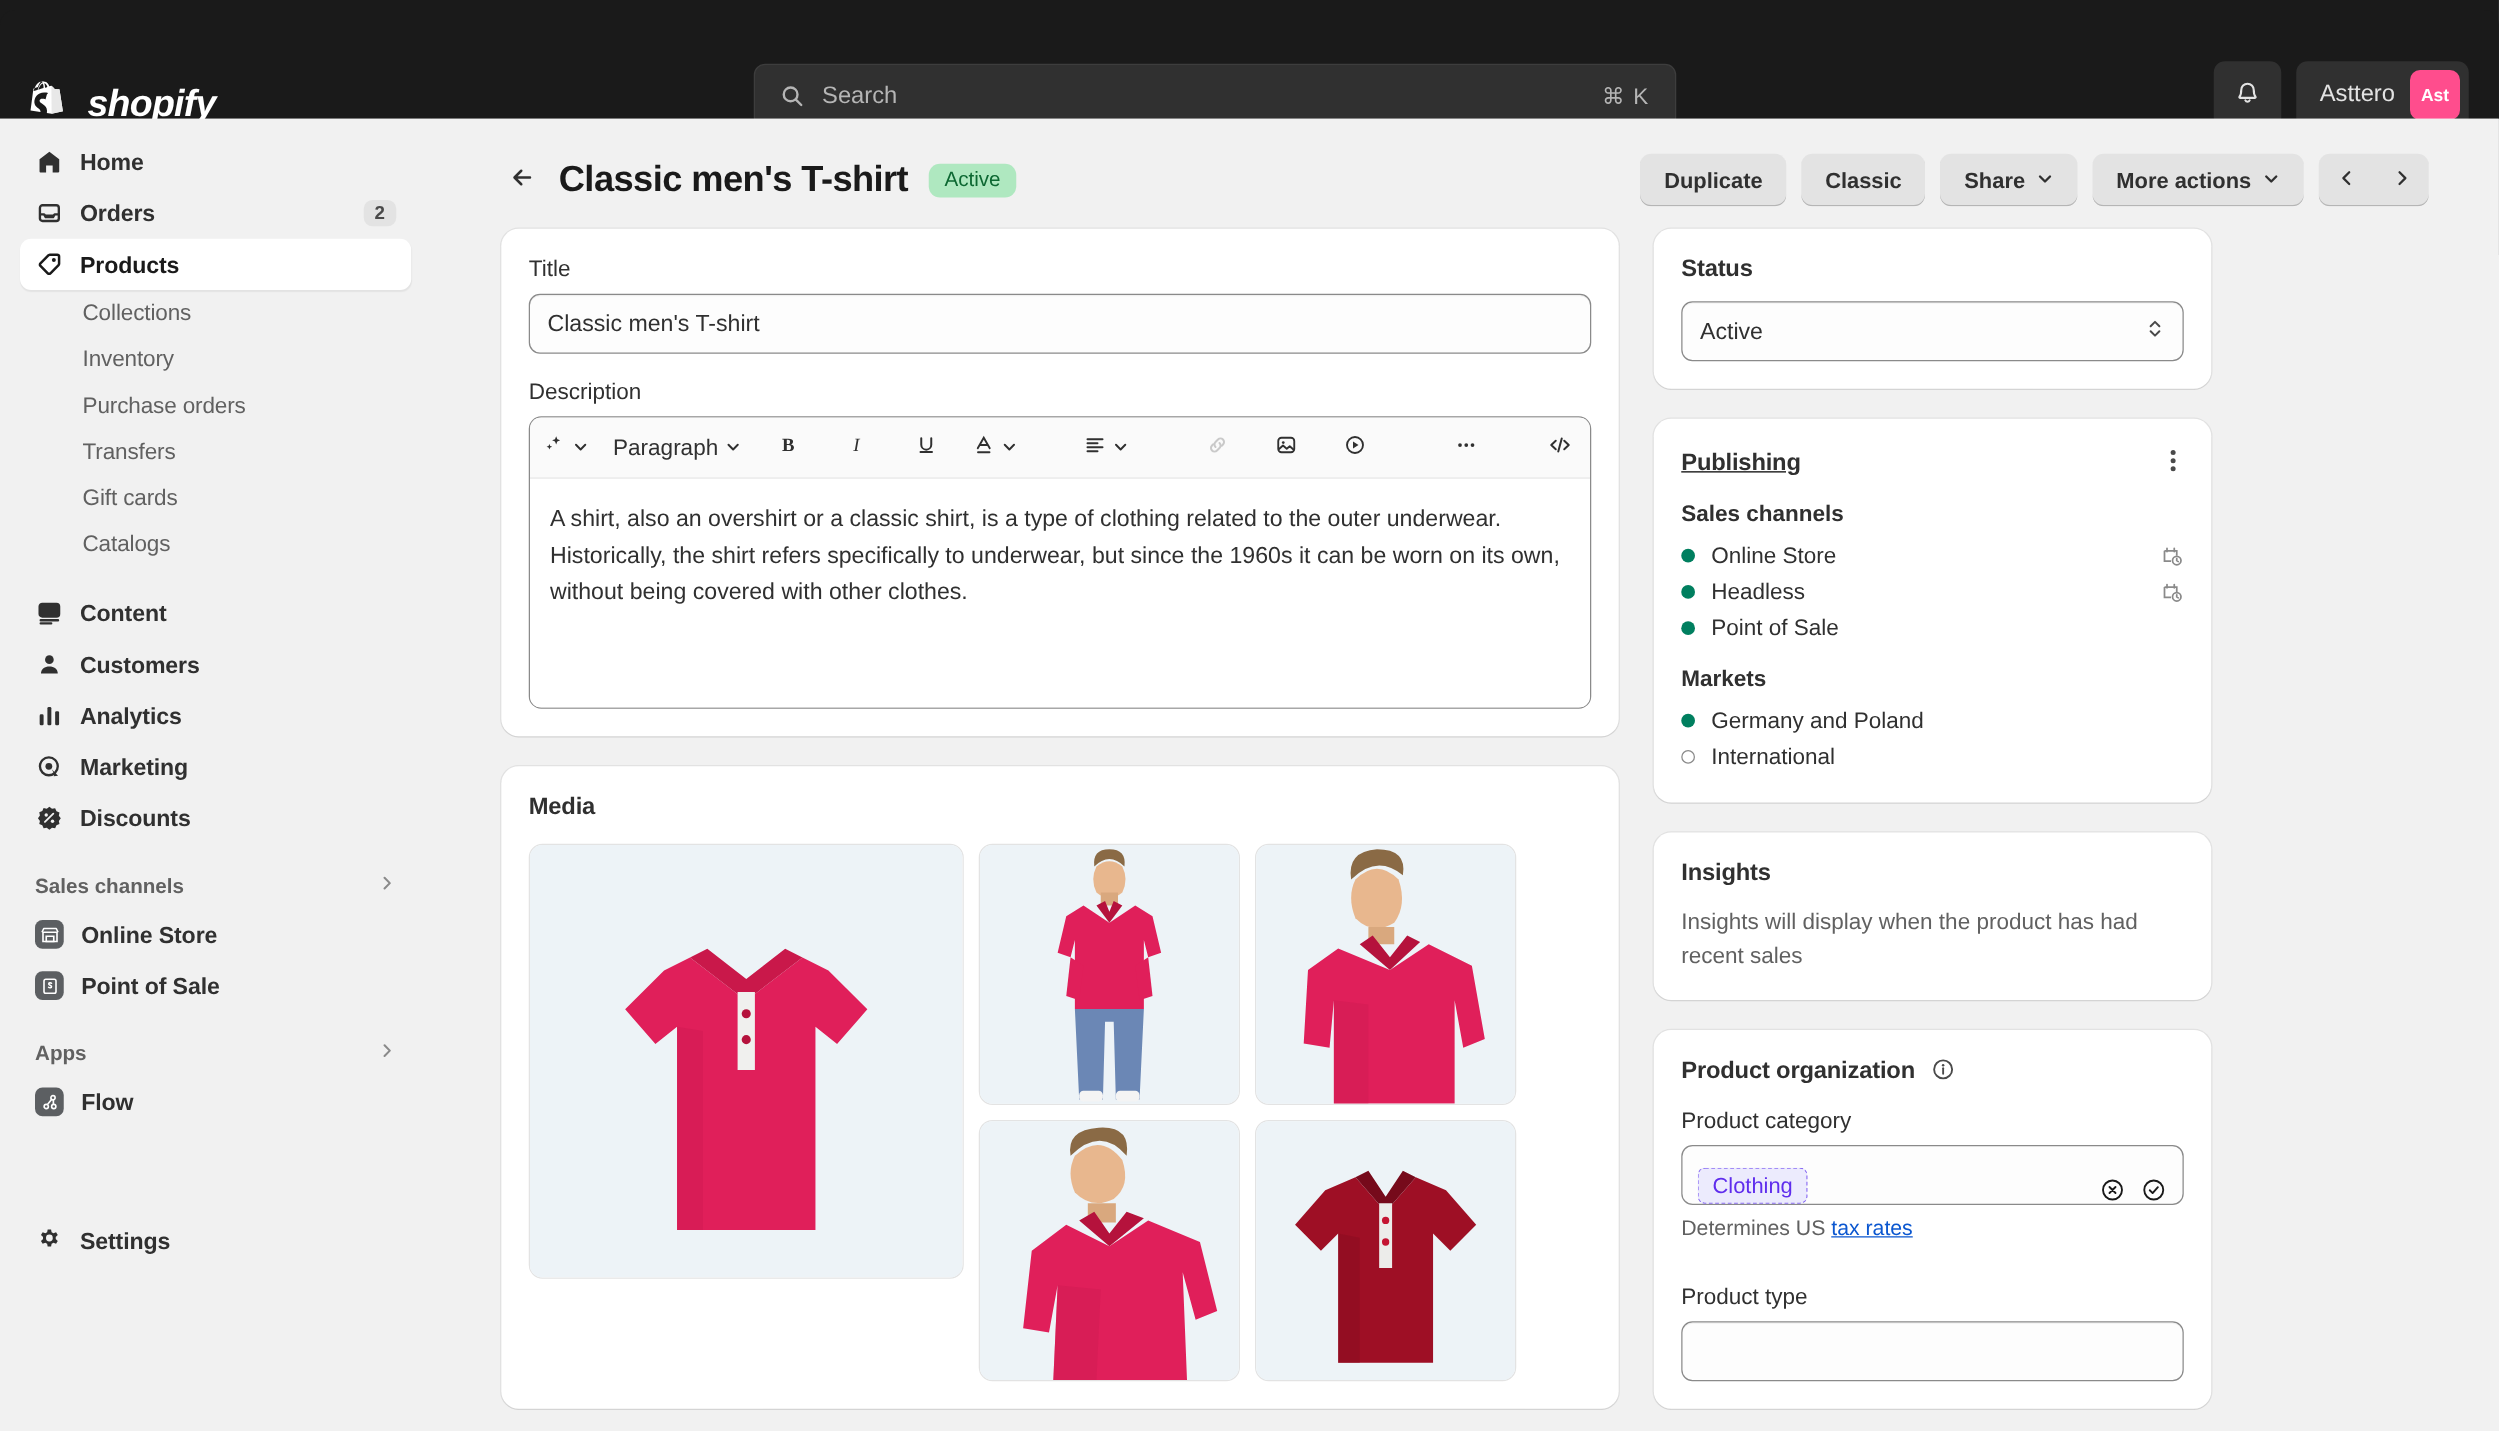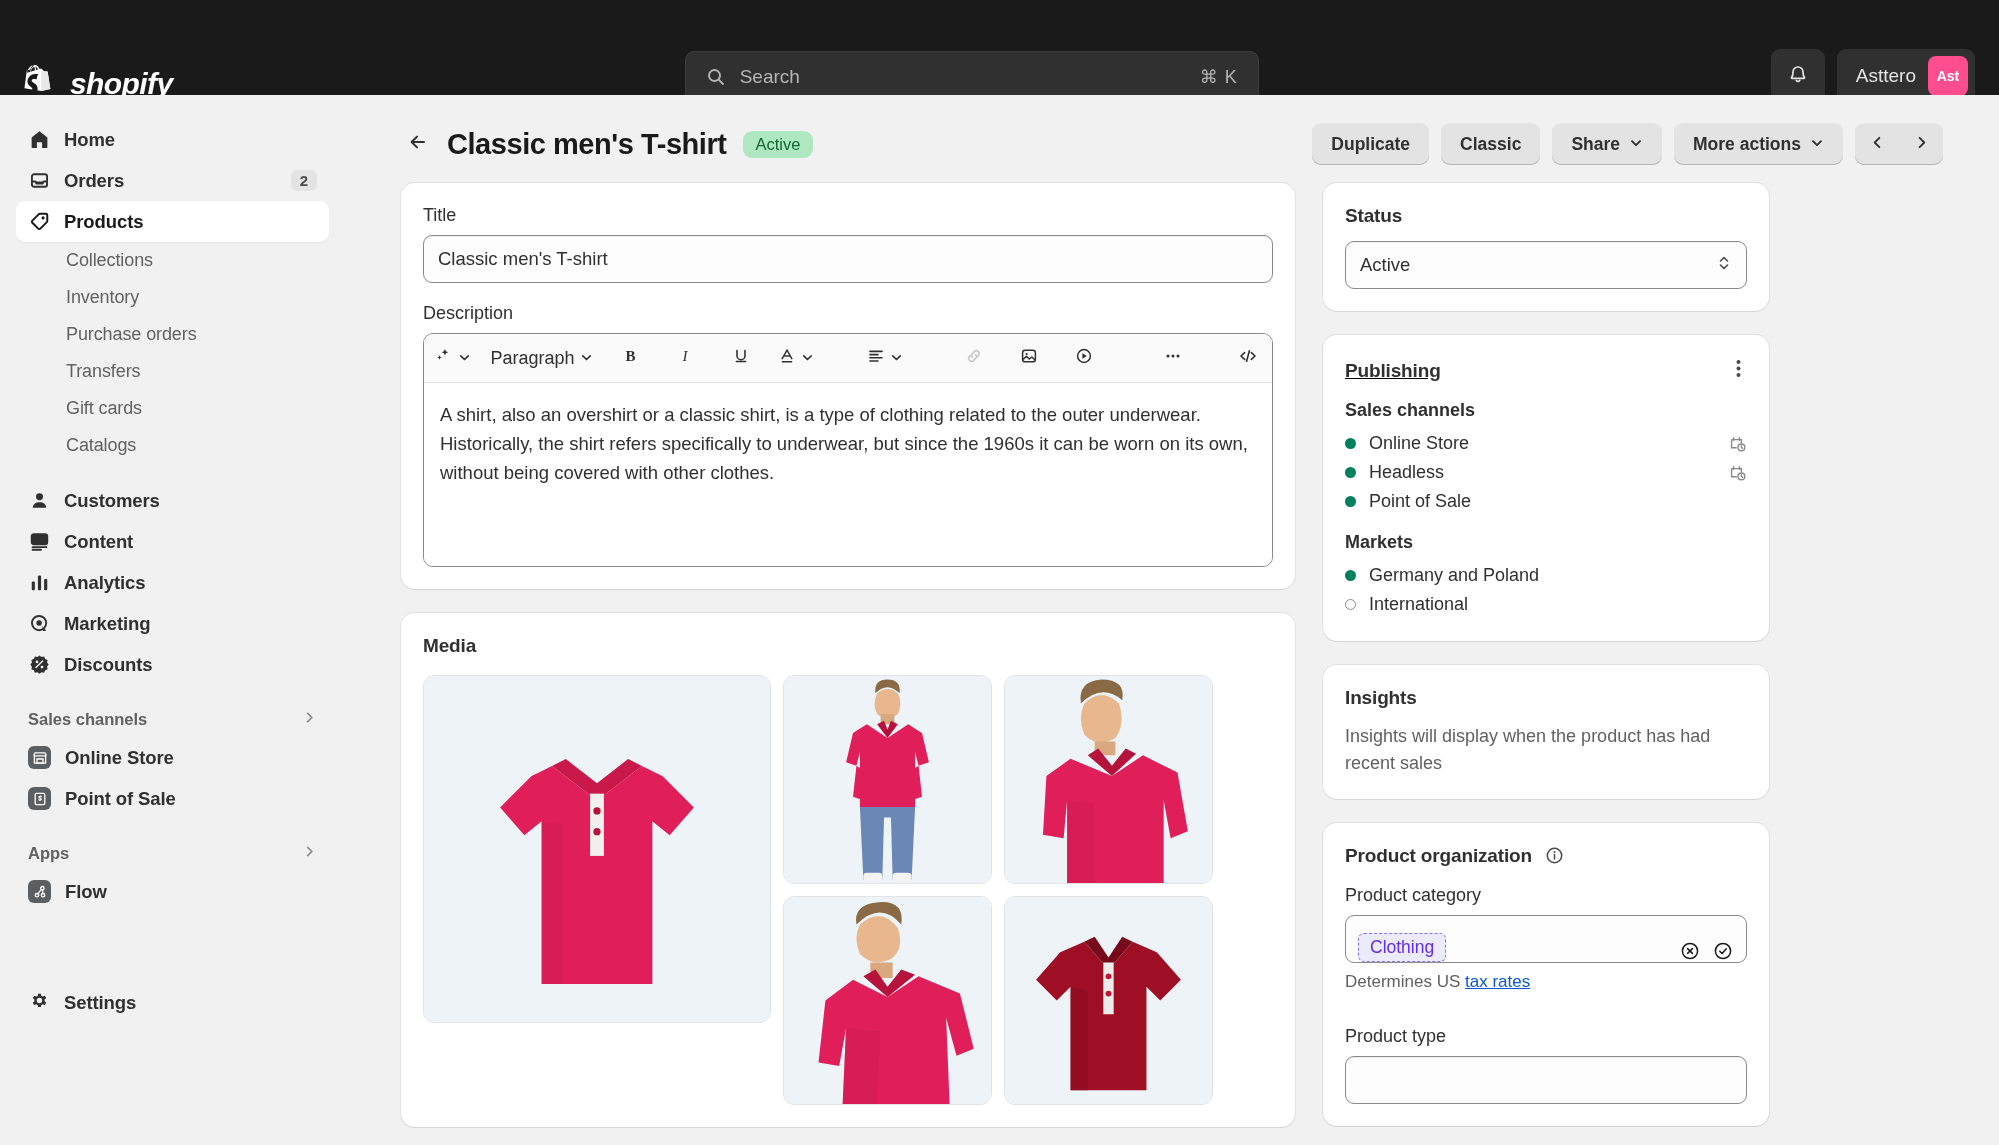--- a/index.html
+++ b/index.html
@@ -17,21 +17,21 @@
     background: #1a1a1a;
     display: flex; align-items: flex-end;
     border-radius: 12px 12px 0 0;
   }
   .brand { display: flex; align-items: center; gap: 13px; padding-left: 23px; }
   .brand-mark { width: 34px; height: 38px; }
   .brand-word { color: #fff; font-size: 30px; font-weight: 700; font-style: italic; letter-spacing: -0.6px; }
 
   .searchwrap { flex: 1; display: flex; justify-content: center; }
   .search {
-    width: 574px; height: 52px;
+    width: 738px; height: 52px;
     background: #303030; border: 1px solid #3d3d3d;
     border-radius: 9px;
     display: flex; align-items: center; gap: 14px;
     padding: 6px 20px;
     cursor: text;
   }
   .search .sicon { flex: 0 0 auto; display: flex; }
   .search .splaceholder { flex: 1; color: #b5b5b5; font-size: 19px; }
   .search .skbd { color: #b5b5b5; font-size: 18px; letter-spacing: 1px; }
 
@@ -55,21 +55,20 @@
   .shell {
     position: absolute; top: 95px; left: 0; width: 1999px; height: 1050px;
     background: #f1f1f1;
   }
 
   
   .sidebar {
     position: absolute; top: 0; left: 0; width: 345px; height: 932px;
     background: #f1f1f1;
     padding: 14px 16px 0 16px;
-    margin-top: 10px;
   }
   .nav-item {
     display: flex; align-items: center; gap: 14px;
     height: 41px; padding: 0 12px; border-radius: 9px;
     cursor: pointer; position: relative;
   }
   .nav-item.active { background: #fff; box-shadow: 0 1px 1px rgba(0,0,0,.06); }
   .nav-label { font-size: 18.5px; color: #303030; font-weight: 600; letter-spacing: -0.1px; }
   .nav-item.active .nav-label { color: #1a1a1a; font-weight: 700; }
   .nav-icon { width: 22px; height: 22px; display: flex; align-items: center; justify-content: center; flex: 0 0 22px; }
@@ -324,36 +323,36 @@
       <span class="subnav-label">Gift cards</span>
     </div>
     <div class="subnav-item">
       <span class="subnav-label">Catalogs</span>
     </div>
 
     <div class="nav-sep"></div>
 
     <div class="nav-item">
       <span class="nav-icon">
+        <svg width="21" height="21" viewBox="0 0 20 20" fill="none" stroke="#303030" stroke-width="1.8">
+          <rect x="2.6" y="3" width="14.8" height="9.6" rx="2" fill="#303030"></rect>
+            <path d="M3.4 15.4h13.2M3.4 17.8h8" stroke-linecap="round"></path>
+        </svg>
+      </span>
+      <span class="nav-label">Content</span>
+    </div>
+
+    <div class="nav-item">
+      <span class="nav-icon">
         <svg width="21" height="21" viewBox="0 0 20 20" fill="#303030">
             <circle cx="10" cy="6.4" r="3.3"></circle>
             <path d="M3.6 17c0-3.4 2.9-5.3 6.4-5.3s6.4 1.9 6.4 5.3z"></path>
           </svg>
       </span>
       <span class="nav-label">Customers</span>
-    </div>
-
-    <div class="nav-item">
-      <span class="nav-icon">
-        <svg width="21" height="21" viewBox="0 0 20 20" fill="none" stroke="#303030" stroke-width="1.8">
-          <rect x="2.6" y="3" width="14.8" height="9.6" rx="2" fill="#303030"></rect>
-            <path d="M3.4 15.4h13.2M3.4 17.8h8" stroke-linecap="round"></path>
-        </svg>
-      </span>
-      <span class="nav-label">Content</span>
     </div>
 
     <div class="nav-item">
       <span class="nav-icon">
         <svg width="21" height="21" viewBox="0 0 20 20" fill="#303030">
           <rect x="2.6" y="9" width="3" height="8.4" rx="1"></rect>
             <rect x="8.5" y="3.4" width="3" height="14" rx="1"></rect>
             <rect x="14.4" y="6.6" width="3" height="10.8" rx="1"></rect>
         </svg>
       </span>

